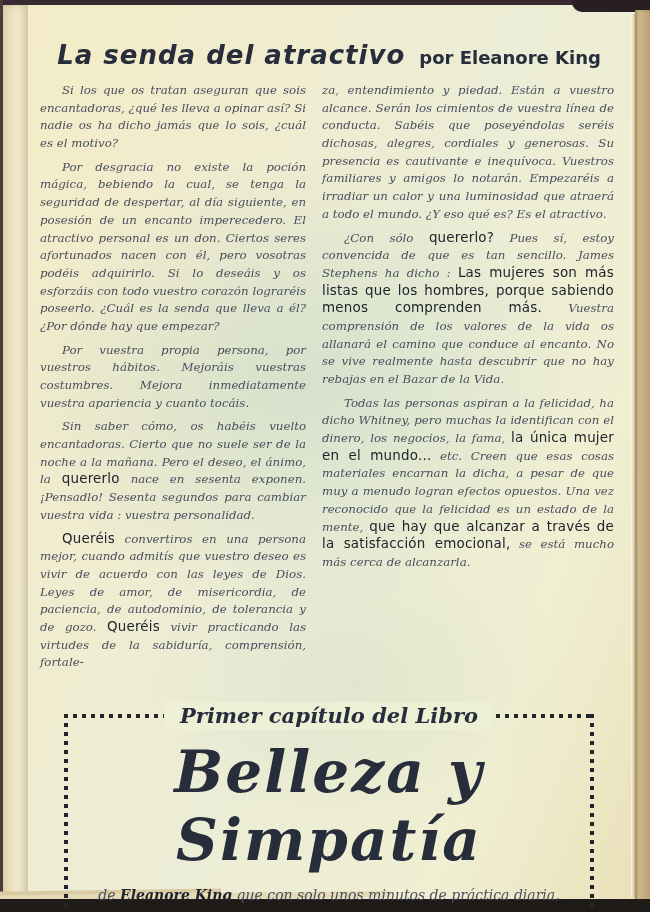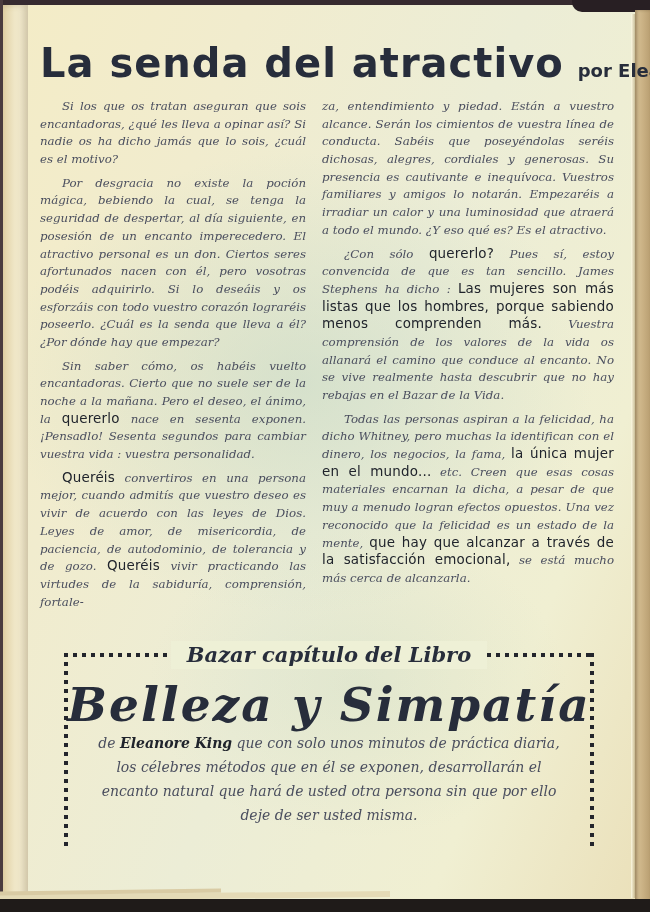--- a/index.html
+++ b/index.html
@@ -23,22 +23,22 @@
     box-shadow:inset 2px 0 3px rgba(90,70,40,0.45);}
   .edge-right-fold{position:absolute;top:14px;right:15px;bottom:14px;width:4px;
     background:linear-gradient(90deg,rgba(255,252,230,0.9),rgba(170,150,105,0.55));}
   .edge-bottom{position:absolute;bottom:0;left:0;right:0;height:13px;background:#1f1b19;}
   .edge-bottom-paper1{position:absolute;bottom:13px;left:0;width:60%;height:6px;background:#e4dab6;transform:skewY(-0.6deg);}
   .edge-bottom-paper2{position:absolute;bottom:18px;left:0;width:34%;height:4px;background:#d9cba4;transform:skewY(-0.8deg);}
   
   .content{position:absolute;left:40px;right:32px;top:18px;color:var(--ink_script,#4a4e5e);}
   .title-row{text-align:center;margin-top:22px;white-space:nowrap;}
   .title{
-    font-family:"DejaVu Sans",sans-serif;font-weight:bold;
-    font-size:40px;letter-spacing:1px;color:var(--ink_title,#272d3b);
+    font-family:"DejaVu Sans",sans-serif;font-weight:bold;font-style:italic;
+    font-size:26px;letter-spacing:1px;color:var(--ink_title,#272d3b);
   }
   .byline{
     font-family:"DejaVu Sans",sans-serif;font-weight:bold;
     font-size:18px;margin-left:14px;color:var(--ink_title,#272d3b);
   }
   .columns{display:flex;gap:16px;margin-top:12px;}
   .col{
     font-style:italic;font-size:11.8px;line-height:1.5;
     text-align:justify;color:var(--ink_script,#4a4e5e);
   }
@@ -59,22 +59,22 @@
     background-image:repeating-linear-gradient(180deg,var(--border_dots,#23252c) 0 4px,transparent 4px 9px);}
   .ad-top{top:12px;z-index:1;}
   .ad-left{left:0;}
   .ad-right{right:0;}
   .kicker{
     position:relative;z-index:2;display:table;margin:0 auto;padding:0 16px;
     font-style:italic;font-weight:bold;font-size:21px;line-height:28px;
     color:var(--ink_title,#343a4a);background:#eef0d6;
   }
   .book-title{
-    font-style:italic;font-weight:bold;font-size:47px;letter-spacing:2px;
-    text-align:center;margin:8px 0 0;color:var(--ink_title,#2a2f3d);
+    font-style:italic;font-weight:bold;font-size:58px;letter-spacing:2px;
+    text-align:center;margin:8px 0 10px;color:var(--ink_title,#2a2f3d);
   }
   .ad-body{
     font-style:italic;font-size:14px;line-height:1.7;text-align:center;
     padding:0 28px;color:var(--ink_script,#464a58);
   }
   .ad-body p{margin:0;}
   .ad-footer{
     font-family:"DejaVu Sans",sans-serif;font-weight:bold;
     font-size:12.6px;line-height:1.55;text-align:justify;
     padding:8px 14px 2px;color:var(--ink_bold,#20242c);
@@ -98,36 +98,37 @@
   <div class="content">
 
     <div class="title-row">
       <span class="title">La senda del atractivo</span><span class="byline">por Eleanore King</span>
     </div>
 
     <div class="columns">
       <div class="col col-left">
           <p class="indent"><span>Si los que os tratan aseguran que sois encantadoras, ¿qué les lleva a opinar así? Si nadie os ha dicho jamás que lo sois, ¿cuál es el motivo?</span></p>
           <p class="indent"><span>Por desgracia no existe la poción mágica, bebiendo la cual, se tenga la seguridad de despertar, al día siguiente, en posesión de un encanto imperecedero. El atractivo personal es un don. Ciertos seres afortunados nacen con él, pero vosotras podéis adquirirlo. Si lo deseáis y os esforzáis con todo vuestro corazón lograréis poseerlo. ¿Cuál es la senda que lleva a él? ¿Por dónde hay que empezar?</span></p>
+          <p class="indent"><span>Por vuestra propia persona, por vuestros hábitos. Mejoráis vuestras costumbres. Mejora inmediatamente vuestra apariencia y cuanto tocáis.</span></p>
           <p class="indent"><span>Sin saber cómo, os habéis vuelto encantadoras. Cierto que no suele ser de la noche a la mañana. Pero el deseo, el ánimo, la </span><span class="b">quererlo</span><span> nace en sesenta exponen. ¡Pensadlo! Sesenta segundos para cambiar vuestra vida : vuestra personalidad.</span></p>
           <p class="indent"><span class="b">Queréis</span><span> convertiros en una persona mejor, cuando admitís que vuestro deseo es vivir de acuerdo con las leyes de Dios. Leyes de amor, de misericordia, de paciencia, de autodominio, de tolerancia y de gozo. </span><span class="b">Queréis</span><span> vivir practicando las virtudes de la sabiduría, comprensión, fortale-</span></p>
         </div>
       <div class="col col-right">
           <p><span>za, entendimiento y piedad. Están a vuestro alcance. Serán los cimientos de vuestra línea de conducta. Sabéis que poseyéndolas seréis dichosas, alegres, cordiales y generosas. Su presencia es cautivante e inequívoca. Vuestros familiares y amigos lo notarán. Empezaréis a irradiar un calor y una luminosidad que atraerá a todo el mundo. ¿Y eso qué es? Es el atractivo.</span></p>
           <p class="indent"><span>¿Con sólo </span><span class="b">quererlo?</span><span> Pues sí, estoy convencida de que es tan sencillo. James Stephens ha dicho : </span><span class="b">Las mujeres son más listas que los hombres, porque sabiendo menos comprenden más.</span><span> Vuestra comprensión de los valores de la vida os allanará el camino que conduce al encanto. No se vive realmente hasta descubrir que no hay rebajas en el Bazar de la Vida.</span></p>
           <p class="indent"><span>Todas las personas aspiran a la felicidad, ha dicho Whitney, pero muchas la identifican con el dinero, los negocios, la fama, </span><span class="b">la única mujer en el mundo...</span><span> etc. Creen que esas cosas materiales encarnan la dicha, a pesar de que muy a menudo logran efectos opuestos. Una vez reconocido que la felicidad es un estado de la mente, </span><span class="b">que hay que alcanzar a través de la satisfacción emocional,</span><span> se está mucho más cerca de alcanzarla.</span></p>
         </div>
     </div>
 
     <div class="adbox">
       <div class="dot-h ad-top"></div>
       <div class="dot-v ad-left"></div>
       <div class="dot-v ad-right"></div>
 
-      <div class="kicker">Bazar capítulo del Libro</div>
+      <div class="kicker">Primer capítulo del Libro</div>
       <div class="book-title">Belleza y Simpatía</div>
       <div class="ad-body">
           <p><span>de </span><span class="bs">Eleanore King</span><span> que con solo unos minutos de práctica diaria, los célebres métodos que en él se exponen, desarrollarán el encanto natural que hará de usted otra persona sin que por ello deje de ser usted misma.</span></p>
         </div>
       <div class="ad-footer"></div>
     </div>
 
   </div>
 </div>
 

